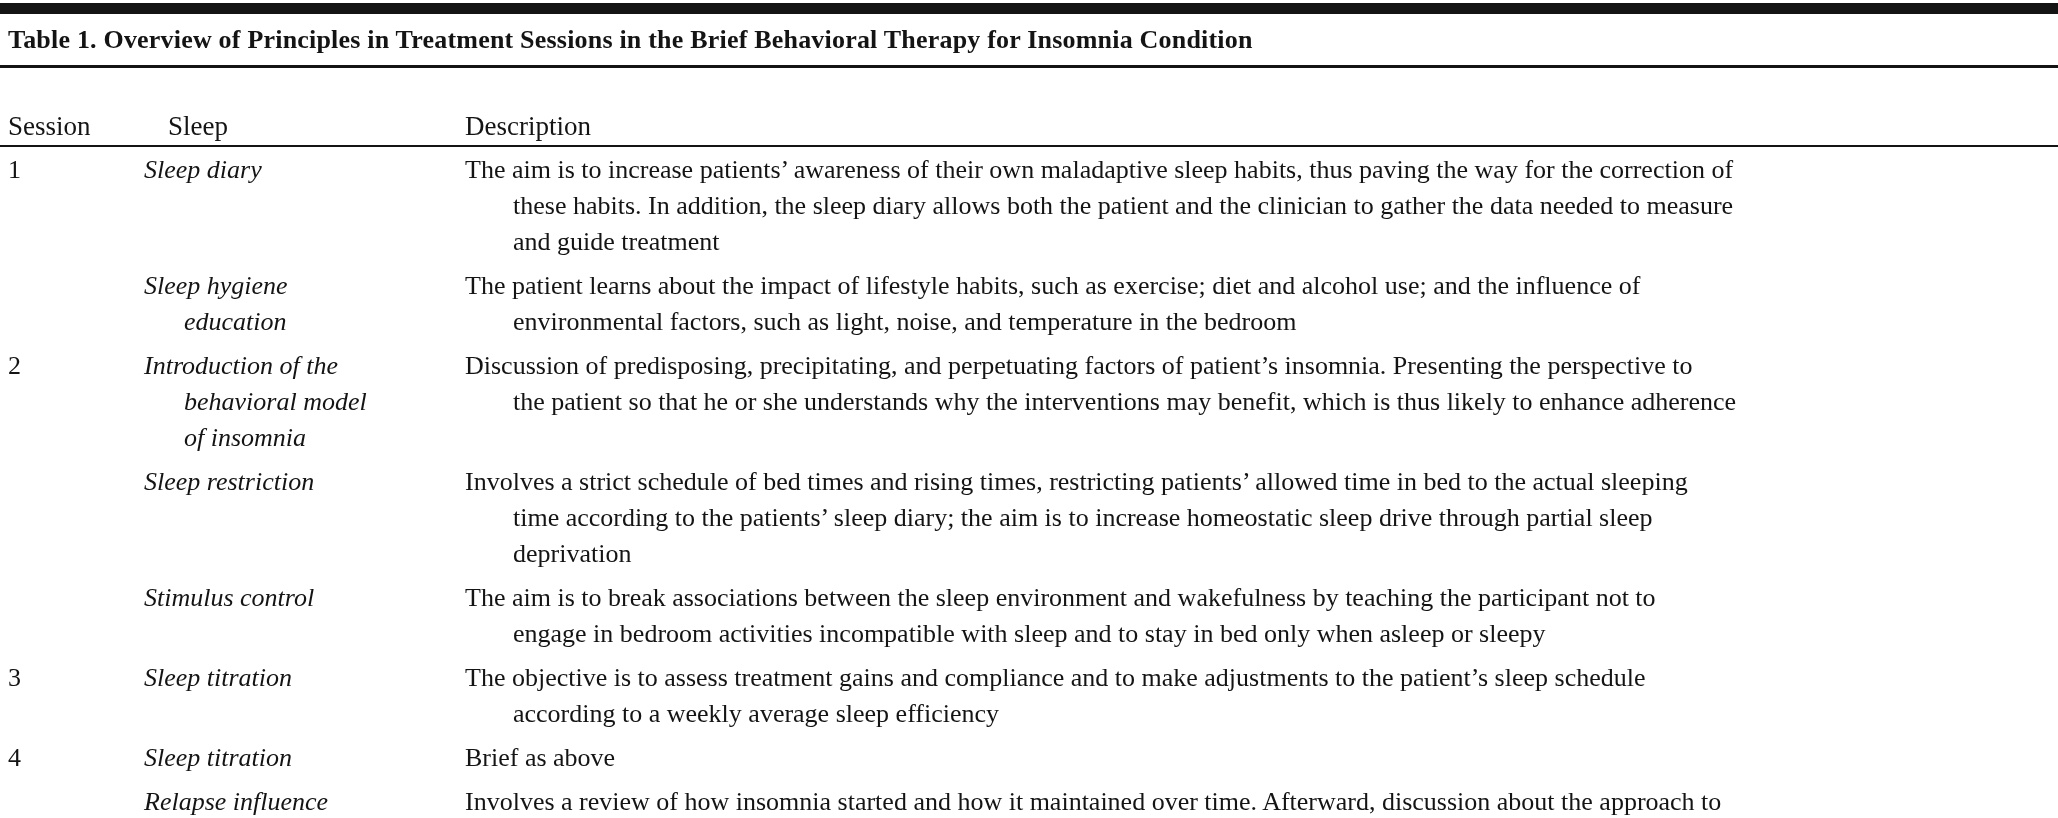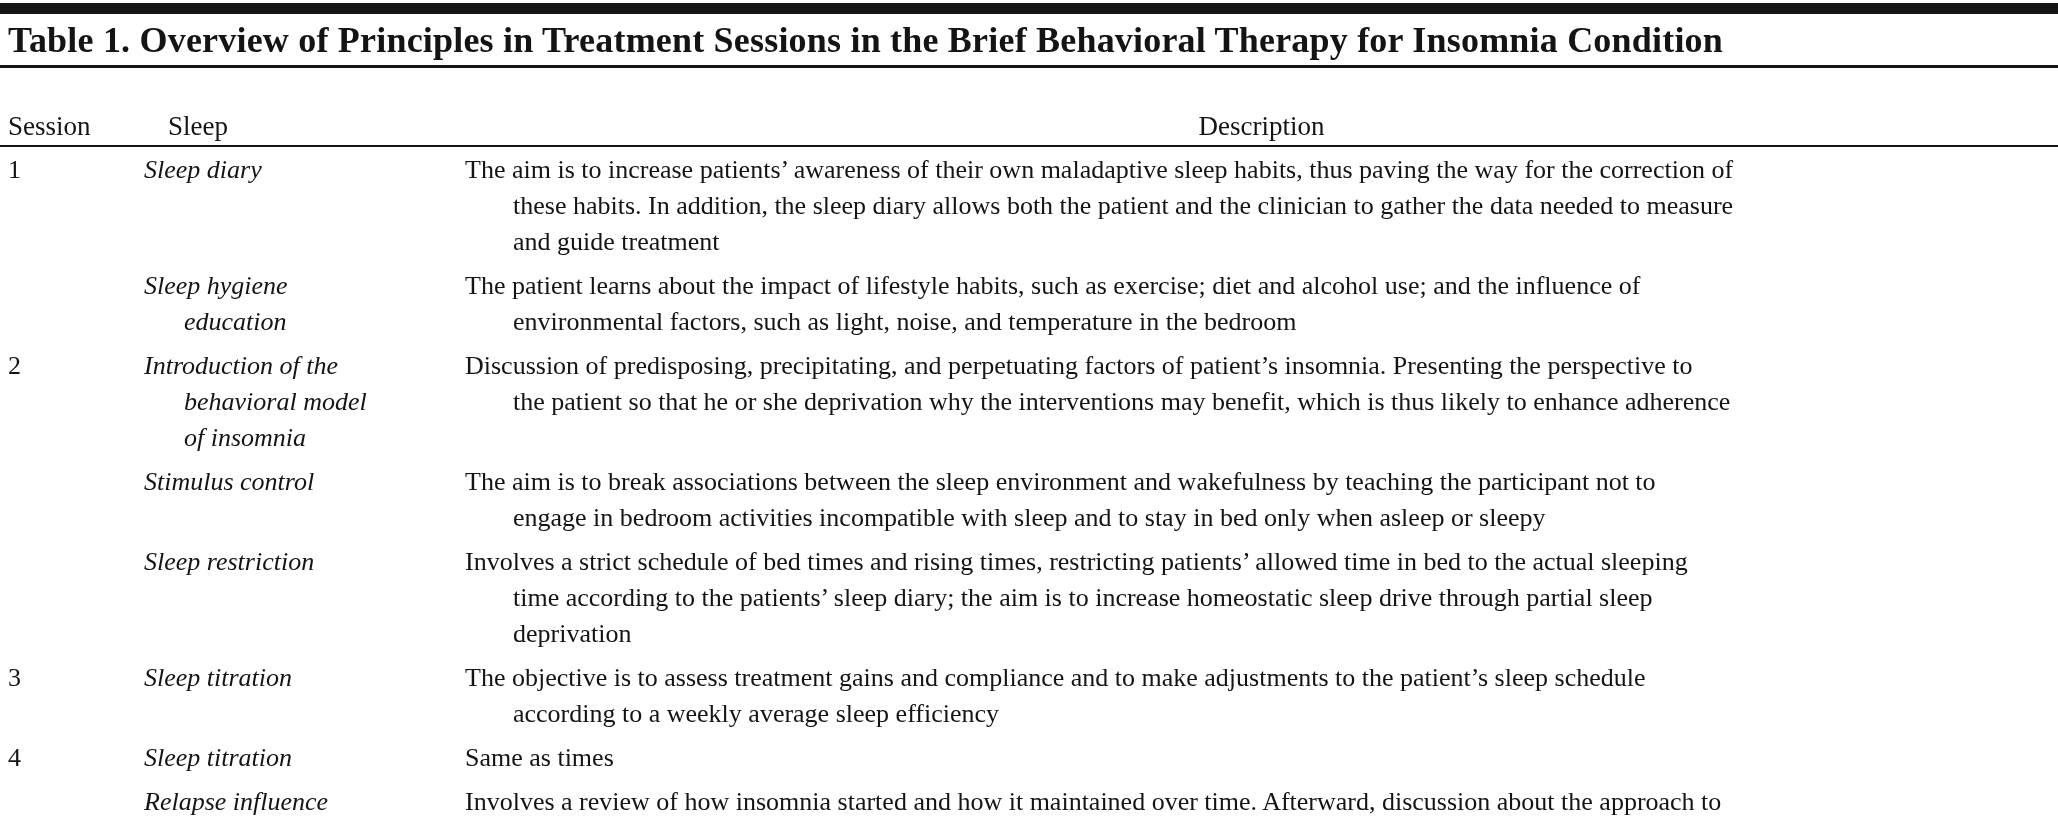--- a/index.html
+++ b/index.html
@@ -14,21 +14,21 @@
     font-family: "Liberation Serif", serif;
     color: #141414;
   }
   .page { width: 2058px; }
   .rule-thick-top {
     height: 11px;
     background: #141414;
     margin-top: 3px;
   }
   .table-title {
-    font-size: 36px;
+    font-size: 26px;
     font-weight: 700;
     line-height: 40px;
     padding: 6px 8px 5px 8px;
     border-bottom: 3px solid #141414;
     letter-spacing: 0.2px;
   }
   table.principles {
     width: 100%;
     border-collapse: collapse;
     table-layout: fixed;
@@ -38,21 +38,21 @@
     font-weight: 400;
     font-size: 27px;
     line-height: 30px;
     text-align: left;
     padding: 3px 0 4px 0;
     border-bottom: 2px solid #141414;
     vertical-align: top;
   }
   th.h-session { width: 135px; padding-left: 8px; }
   th.h-module  { width: 297px; padding-left: 25px; }
-  th.h-desc    { text-align: center; }
+  th.h-desc    { text-align: left; }
   tbody td {
     vertical-align: top;
     font-size: 26px;
     line-height: 36px;
     padding-top: 7px;
   }
   tbody tr:first-child td { padding-top: 5px; }
   td.session { padding-left: 8px; }
   td.module .mtxt {
     white-space: pre-line;
@@ -105,53 +105,53 @@
 environmental factors, such as light, noise, and temperature in the bedroom</td>
       </tr>
       <tr>
         <td class="session">2</td>
         <td class="module">
             <div class="mtxt">Introduction of the
 behavioral model
 of insomnia</div>
           </td>
         <td class="desc">Discussion of predisposing, precipitating, and perpetuating factors of patient’s insomnia. Presenting the perspective to
-the patient so that he or she deprivation why the interventions may benefit, which is thus likely to enhance adherence</td>
-      </tr>
-      <tr>
-        <td class="session"></td>
-        <td class="module">
-            <div class="mtxt">Stimulus control</div>
-          </td>
-        <td class="desc">The aim is to break associations between the sleep environment and wakefulness by teaching the participant not to
-engage in bedroom activities incompatible with sleep and to stay in bed only when asleep or sleepy</td>
+the patient so that he or she understands why the interventions may benefit, which is thus likely to enhance adherence</td>
       </tr>
       <tr>
         <td class="session"></td>
         <td class="module">
             <div class="mtxt">Sleep restriction</div>
           </td>
         <td class="desc">Involves a strict schedule of bed times and rising times, restricting patients’ allowed time in bed to the actual sleeping
 time according to the patients’ sleep diary; the aim is to increase homeostatic sleep drive through partial sleep
 deprivation</td>
+      </tr>
+      <tr>
+        <td class="session"></td>
+        <td class="module">
+            <div class="mtxt">Stimulus control</div>
+          </td>
+        <td class="desc">The aim is to break associations between the sleep environment and wakefulness by teaching the participant not to
+engage in bedroom activities incompatible with sleep and to stay in bed only when asleep or sleepy</td>
       </tr>
       <tr>
         <td class="session">3</td>
         <td class="module">
             <div class="mtxt">Sleep titration</div>
           </td>
         <td class="desc">The objective is to assess treatment gains and compliance and to make adjustments to the patient’s sleep schedule
 according to a weekly average sleep efficiency</td>
       </tr>
       <tr>
         <td class="session">4</td>
         <td class="module">
             <div class="mtxt">Sleep titration</div>
           </td>
-        <td class="desc">Same as times</td>
+        <td class="desc">Brief as above</td>
       </tr>
       <tr>
         <td class="session"></td>
         <td class="module">
             <div class="mtxt">Relapse influence</div>
           </td>
         <td class="desc">Involves a review of how insomnia started and how it maintained over time. Afterward, discussion about the approach to
 maintaining clinical gains in the long run and what to do when insomnia recurs</td>
       </tr>
     </tbody>

